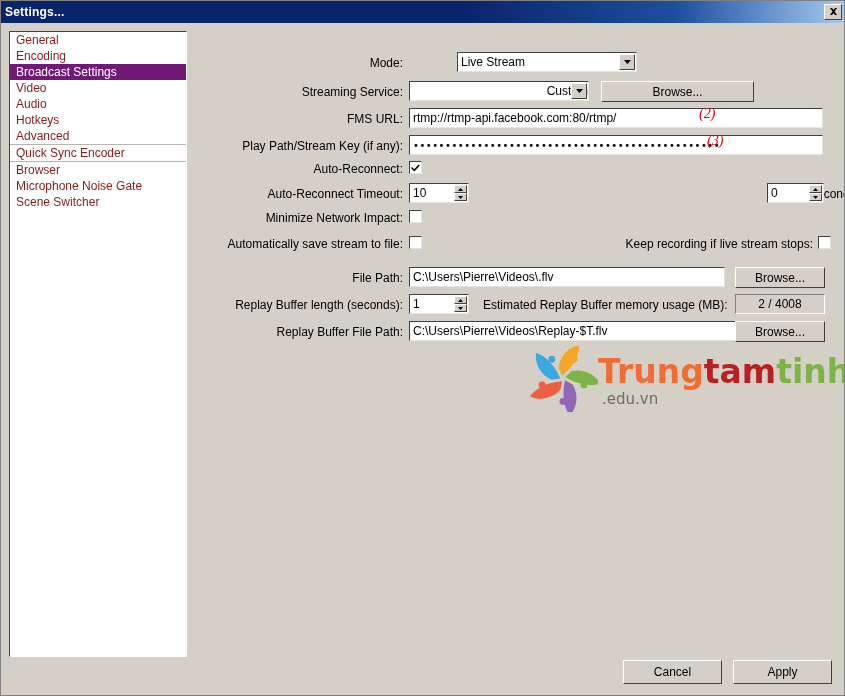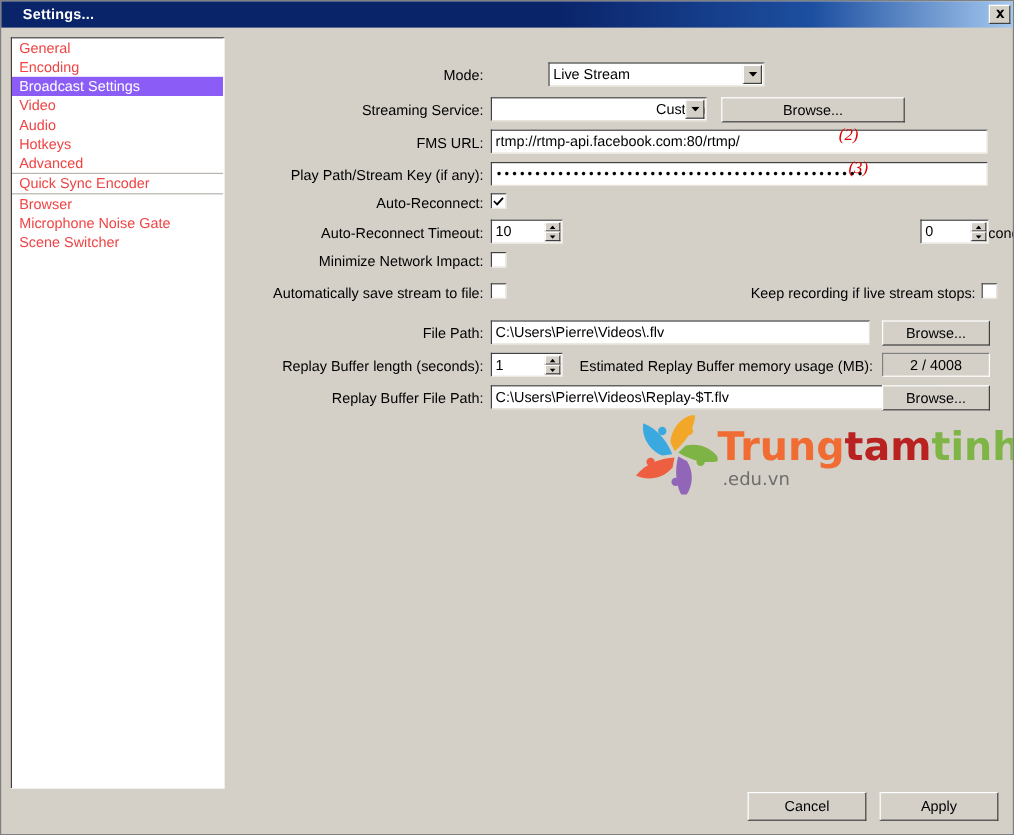--- a/index.html
+++ b/index.html
@@ -26,21 +26,21 @@
     width: 845px;
     height: 22px;
     background: linear-gradient(to right, #0a246a 0%, #0a246a 55%, #1d4fa0 80%, #a6caf0 100%);
     display: flex;
     align-items: center;
   }
   #titlebar .title {
     color: #ffffff;
     font-size: 12px;
     font-weight: bold;
-    padding-left: 18px;
+    padding-left: 4px;
     letter-spacing: 0.2px;
   }
   #close-btn {
     position: absolute;
     right: 4px;
     top: 3px;
     width: 18px;
     height: 16px;
     background: #d4d0c8;
     border-top: 1px solid #ffffff;
@@ -67,28 +67,28 @@
     border-left: 1px solid #404040;
     border-right: 1px solid #ffffff;
     border-bottom: 1px solid #ffffff;
     box-sizing: border-box;
     overflow: hidden;
   }
   .side-item {
     height: 16px;
     line-height: 16px;
     font-size: 12px;
-    color: #ef4444;
+    color: #7f1d1d;
     padding-left: 6px;
     white-space: nowrap;
     cursor: default;
     box-sizing: border-box;
   }
   .side-item.selected {
-    background: #8b5cf6;
+    background: #701a75;
     color: #ffffff;
   }
   .side-item.sep-below {
     border-bottom: 1px solid #b9b5ae;
     height: 17px;
   }
 
   
   #panel {
     position: absolute;

